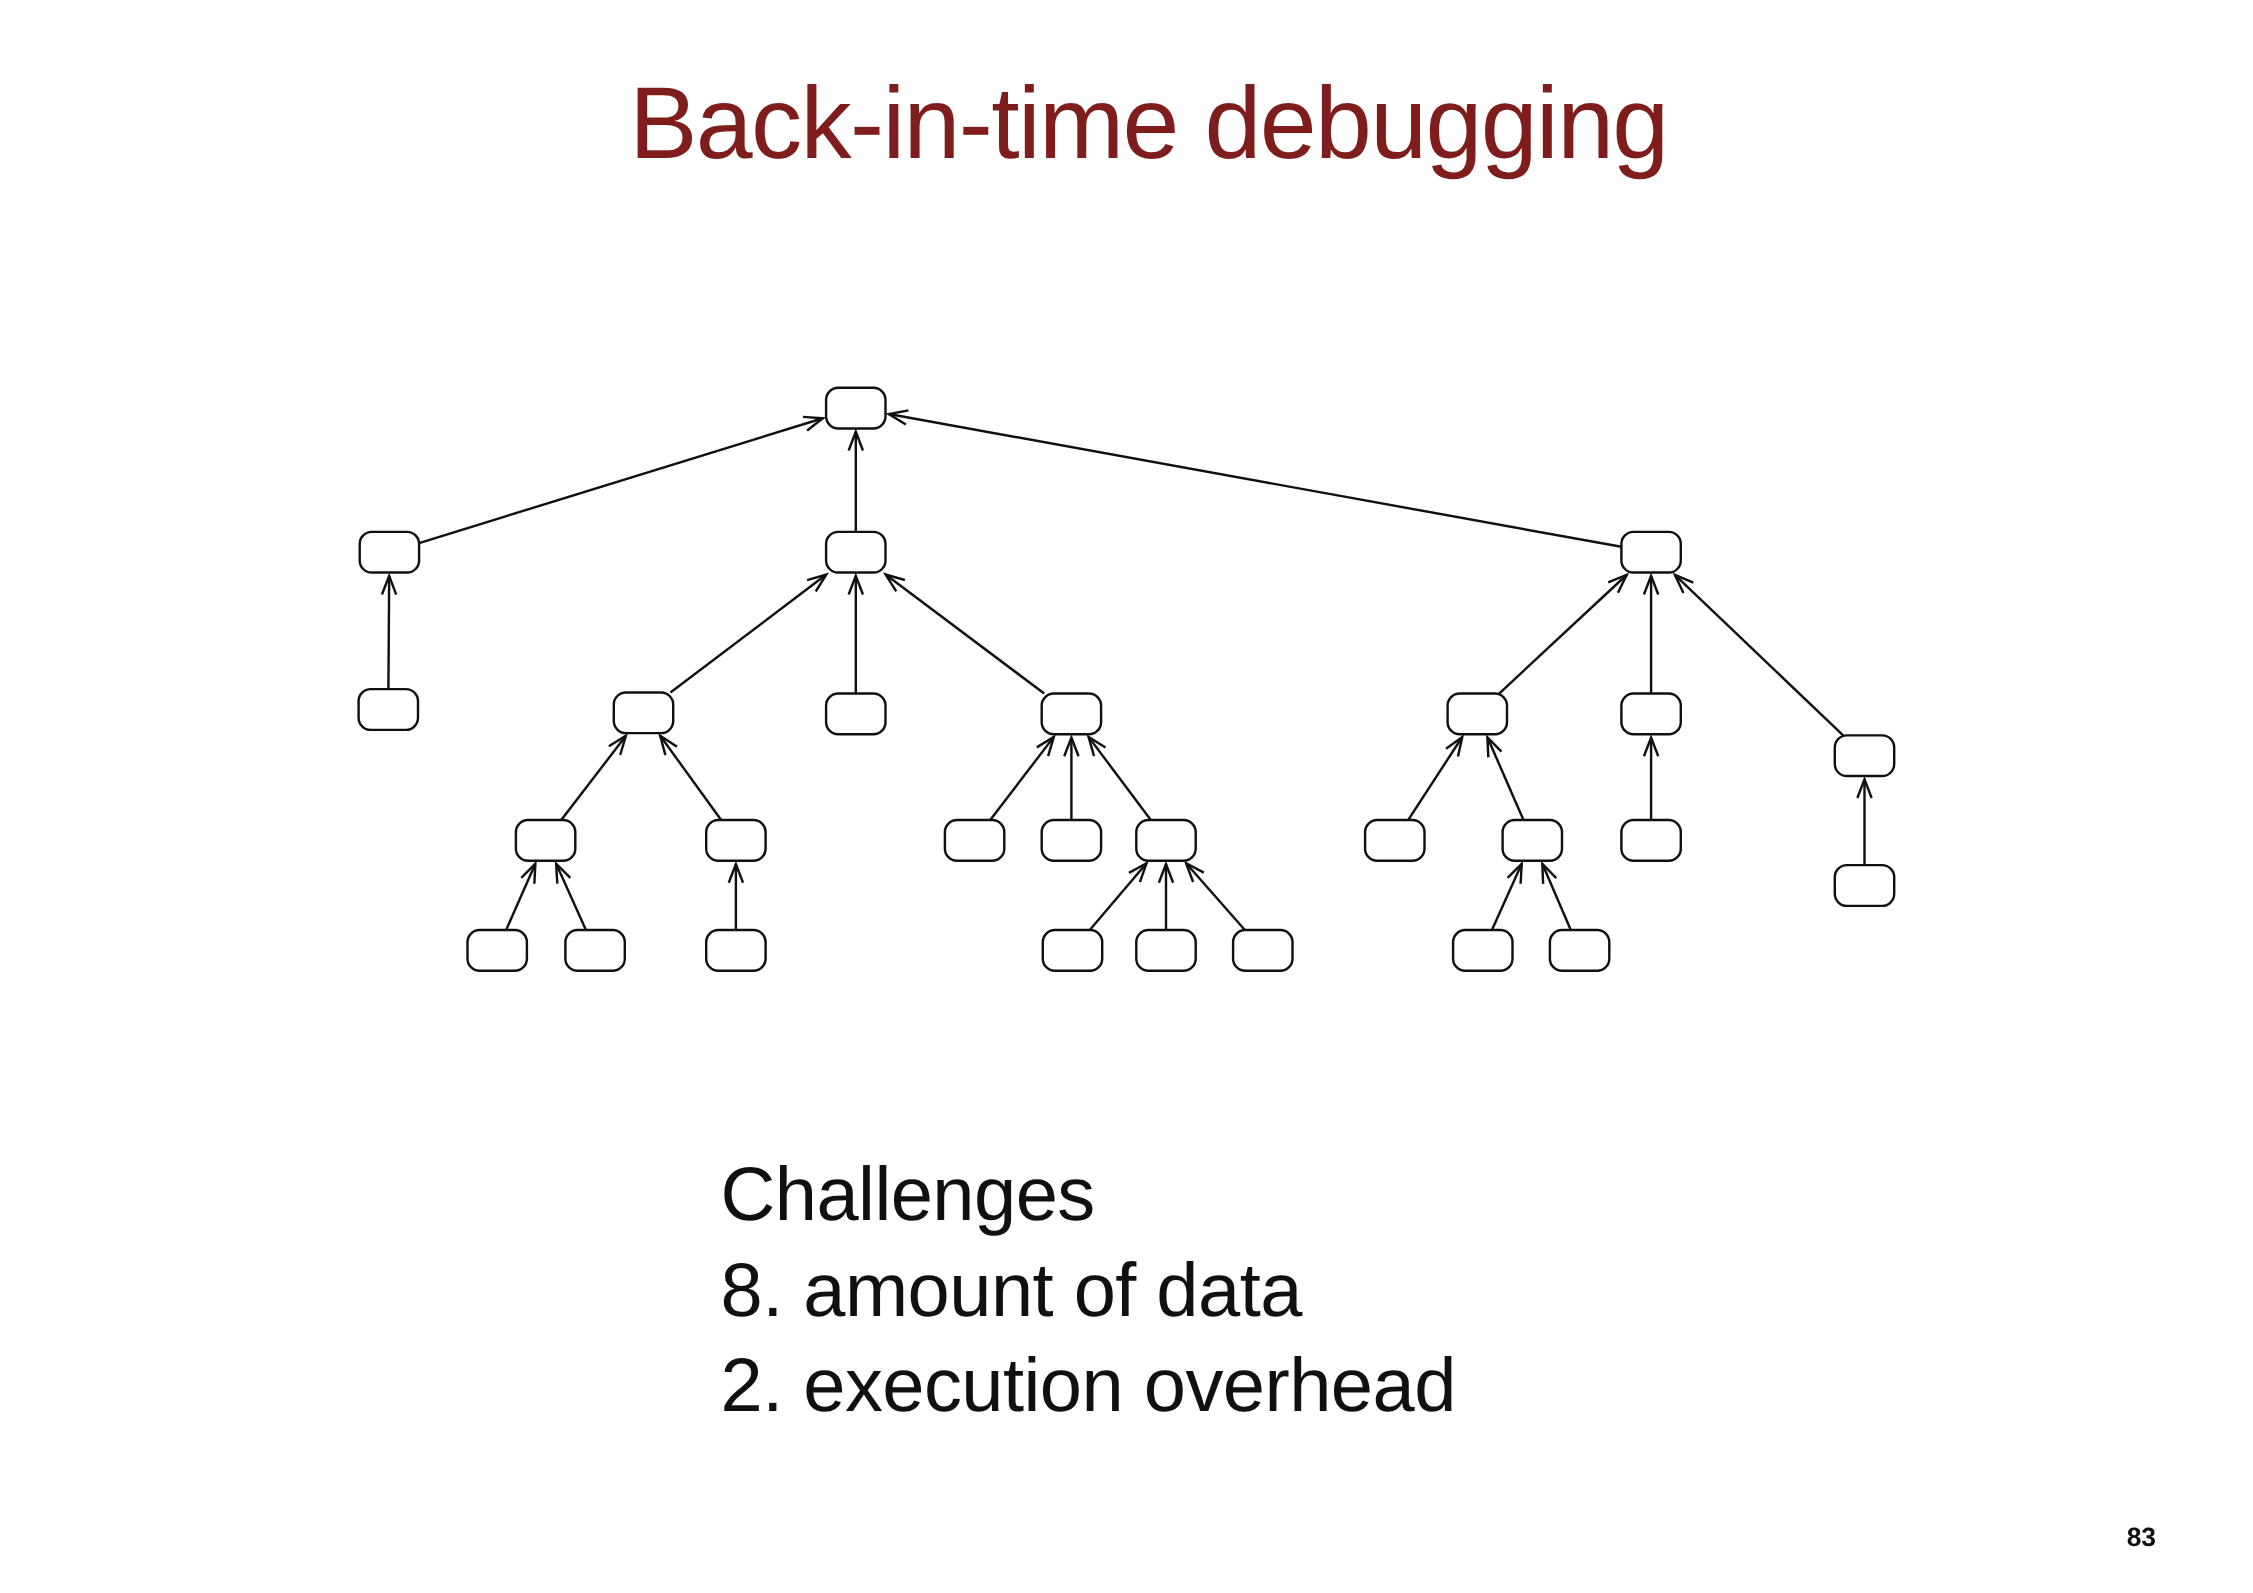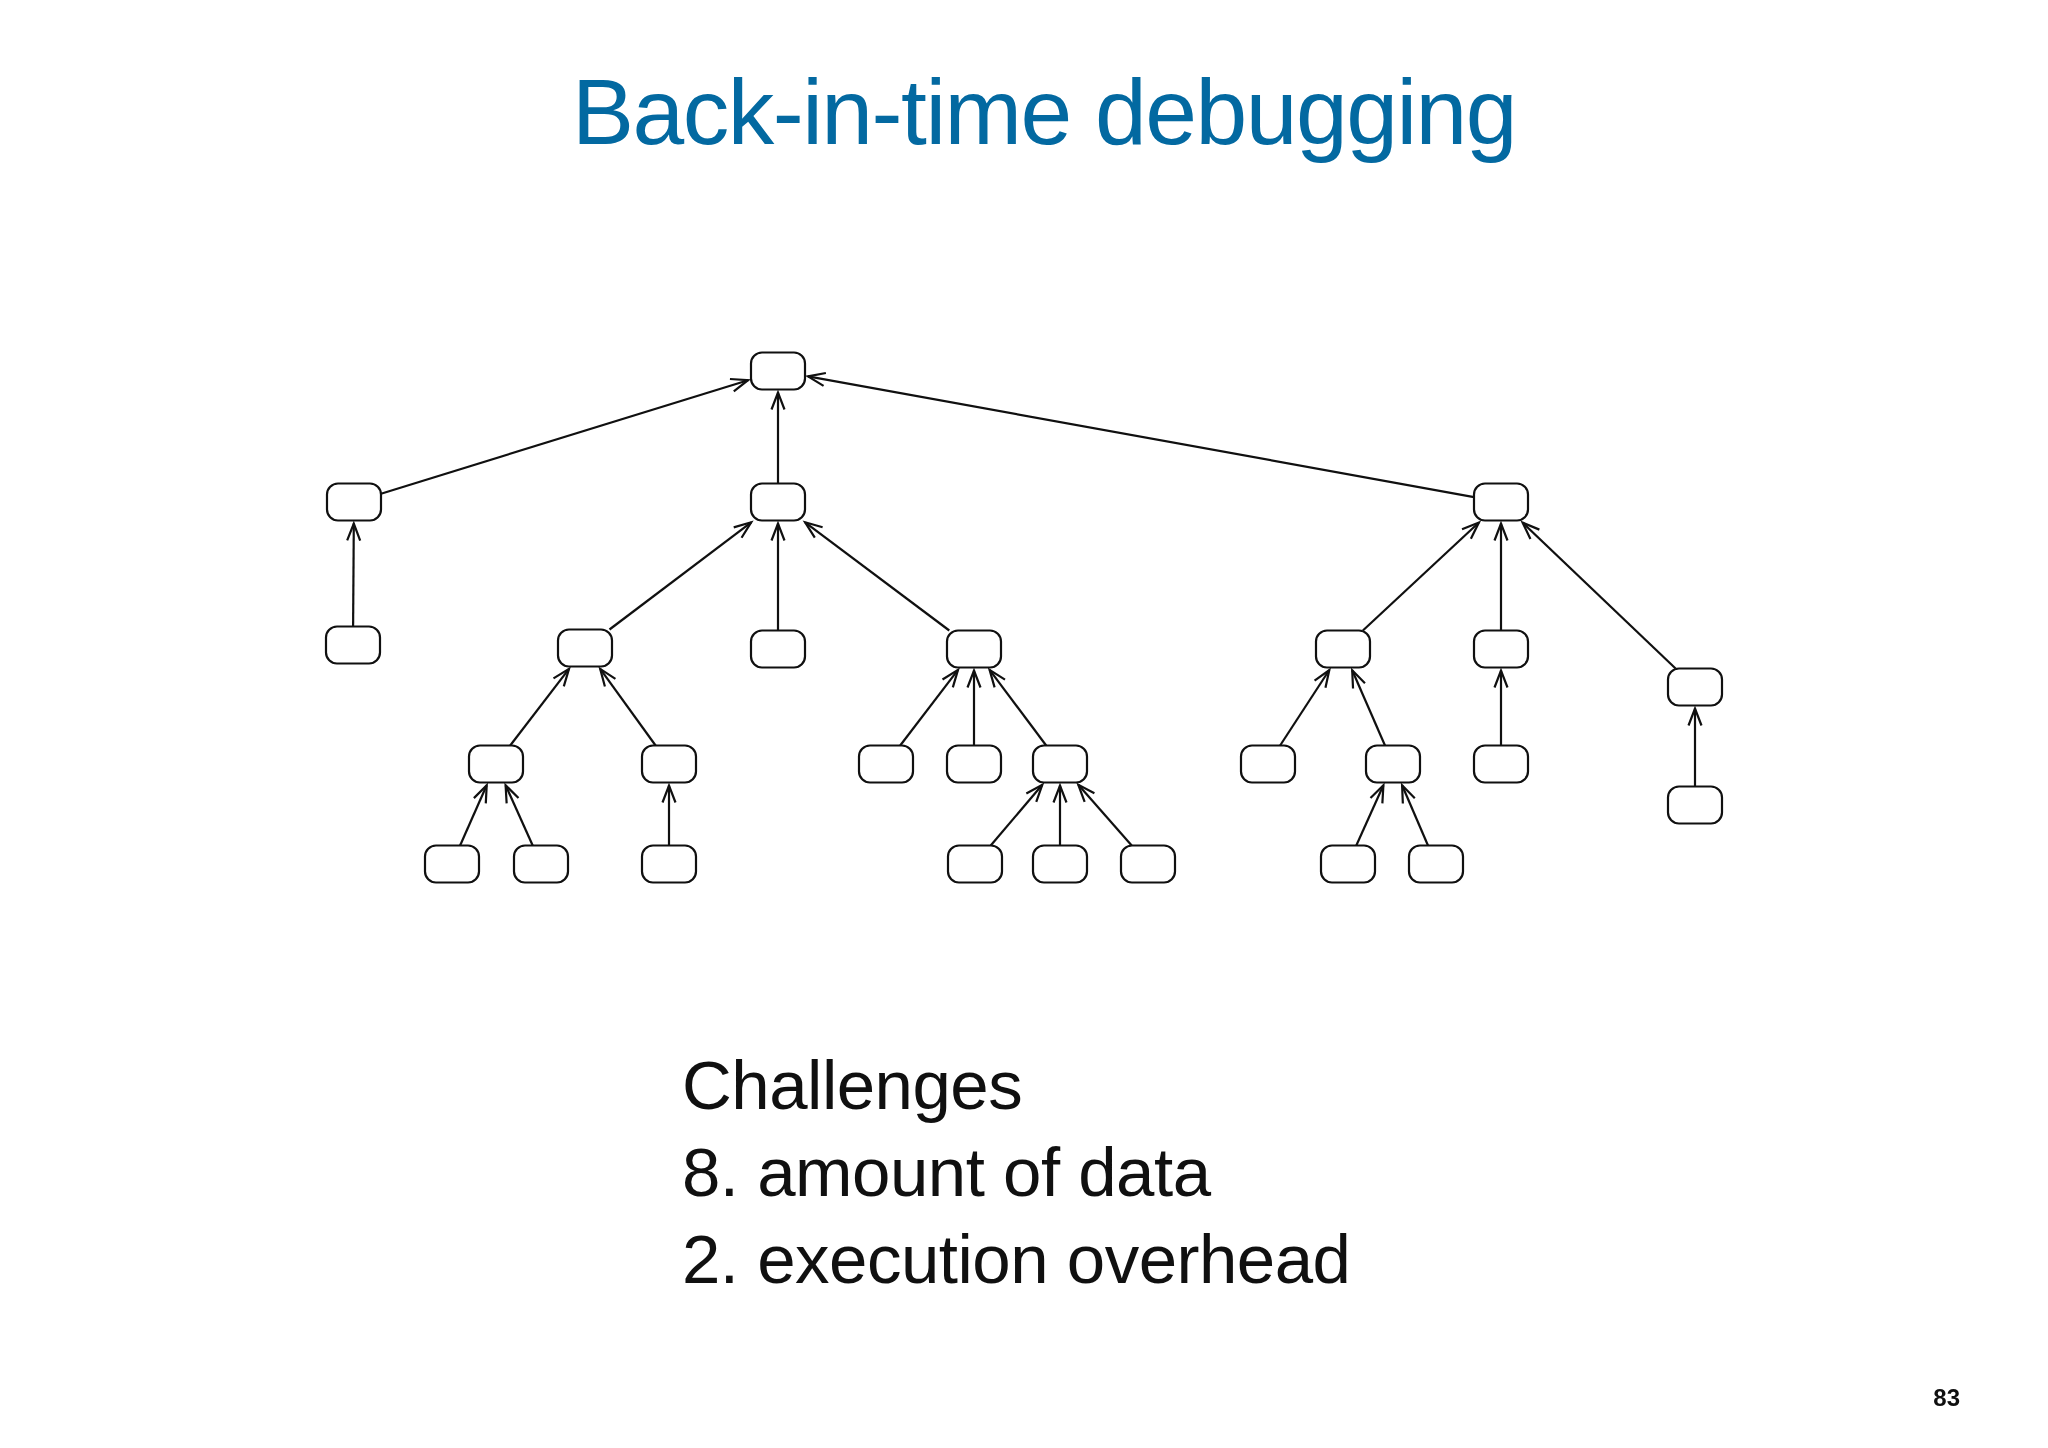--- a/index.html
+++ b/index.html
@@ -2,27 +2,27 @@
 <html><head>
 <meta charset="utf-8">
 <style>
   html,body{margin:0;padding:0;background:#ffffff;}
   body{width:2048px;height:1448px;font-family:"Liberation Sans",sans-serif;}
   .slide{position:relative;width:2048px;height:1448px;background:#ffffff;color:#101010;overflow:hidden;}
   .title{
     position:absolute;top:64px;left:40px;right:0;
     margin:0;text-align:center;
     font-size:93px;font-weight:400;letter-spacing:-1.5px;line-height:1.05;
-    color:#0369a1;white-space:nowrap;
+    color:#7f1d1d;white-space:nowrap;
   }
   .tree-svg{position:absolute;left:0;top:0;width:2048px;height:1448px;}
   .challenges{
     position:absolute;left:655px;top:1042px;
     font-size:69px;line-height:87px;letter-spacing:-0.5px;
-    color:#101010;white-space:nowrap;margin-left:27px;
+    color:#101010;white-space:nowrap;
   }
   .pageno{
     position:absolute;right:88px;top:1386px;
     font-size:24px;line-height:1;font-weight:600;color:#101010;
   }
 </style>
 </head>
 <body>
 
 <div class="slide">

